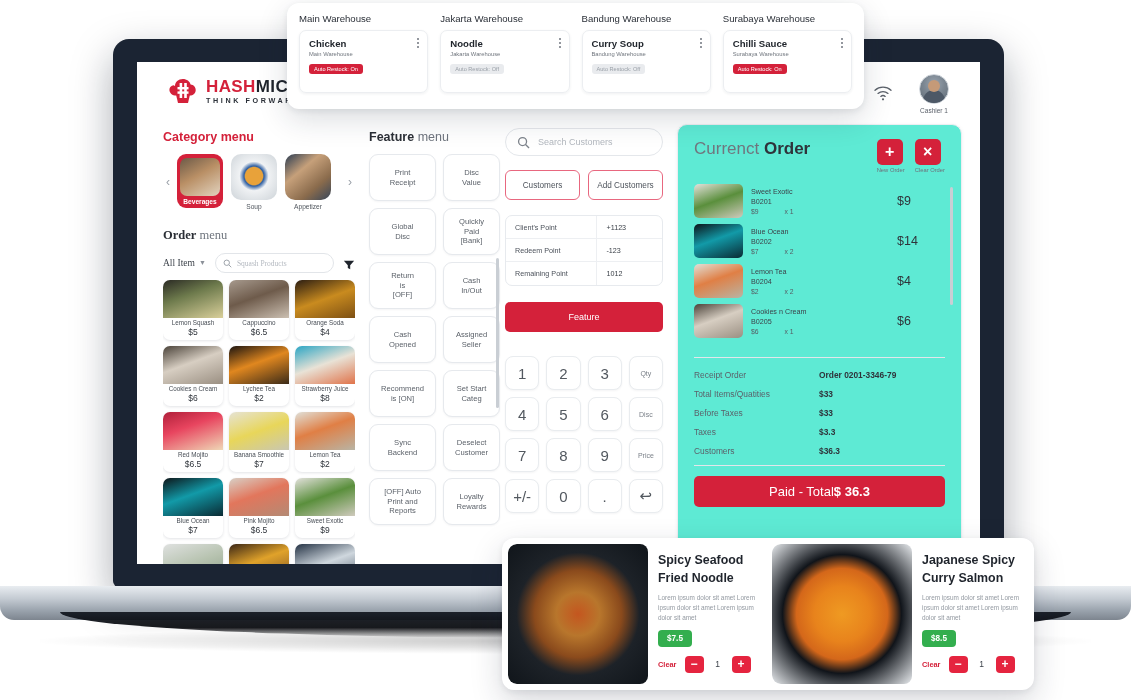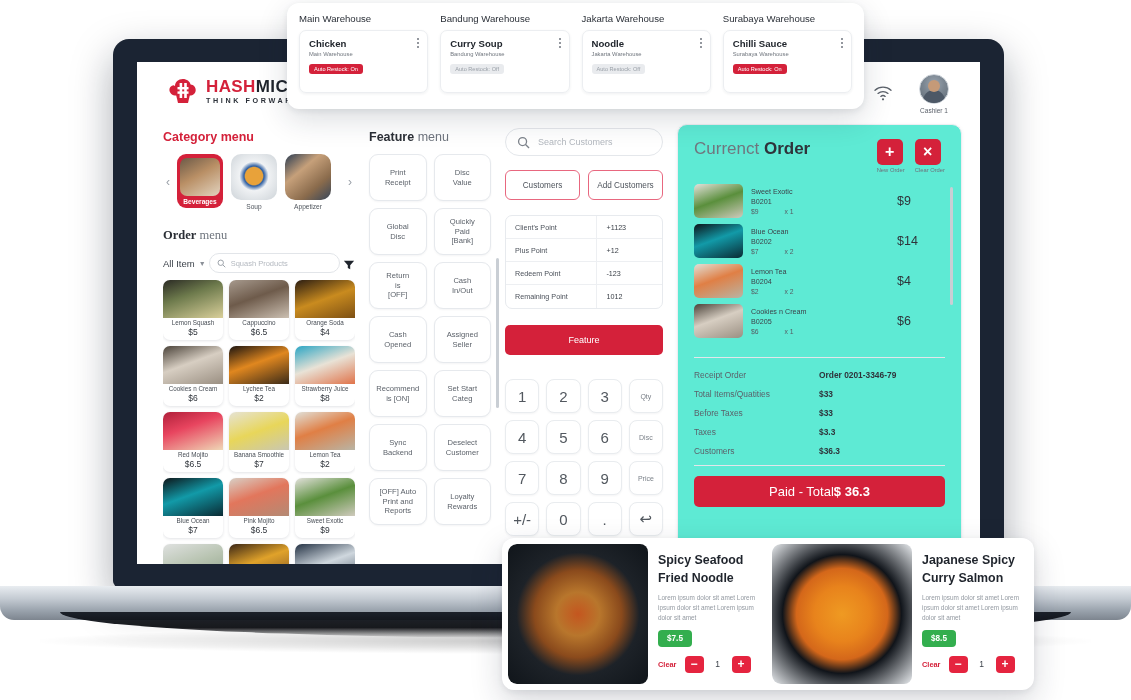--- a/index.html
+++ b/index.html
@@ -92,21 +92,21 @@
   .cat-arrow { font-size:12px; color:#9aa0a8; width:10px; text-align:center; cursor:pointer; }
   .cat-items { display:flex; gap:8px; flex:1; }
   .cat-item { width:46px; text-align:center; }
   .cat-thumb { width:46px; height:46px; border-radius:10px; background:#cfd4da; overflow:hidden; position:relative; }
   .cat-item.active .cat-wrap { background:#d4213a; border-radius:9px; padding:4px 3px 3px; }
   .cat-item.active .cat-thumb { width:40px; height:38px; border-radius:7px; margin:0 auto; }
   .cat-label { font-size:6.6px; color:#50565e; margin-top:3px; }
   .cat-item.active .cat-label { color:#fff; font-weight:600; margin-top:2px; }
 
   
-  .om-bar { display:flex; align-items:center; gap:3px; margin:4px 0 7px; }
+  .om-bar { display:flex; align-items:center; gap:9px; margin:4px 0 7px;font-family:Liberation Serif, serif; }
   .allitem { font-size:9.5px; color:#3d434b; display:flex; align-items:center; gap:4px; cursor:pointer;}
   .chev { font-size:7px; color:#8b9098; }
   .search-sm {
     flex:1; height:20px; border:1px solid #e2e5e9; border-radius:10px;
     display:flex; align-items:center; gap:5px; padding:0 7px; background:#fff;
   }
   .search-sm .ph { font-size:7.5px; color:#b4b9c0; }
   .funnel { width:12px; height:12px; }
 
   
@@ -115,21 +115,21 @@
   .prod-card { background:#fff; border-radius:7px; box-shadow:0 1px 3px rgba(30,40,60,.13); overflow:hidden; padding-bottom:3px; cursor:pointer;}
   .prod-img { height:38px; background:#d8dce1; }
   .prod-name { font-size:6.3px; color:#474d55; text-align:center; margin-top:2px; line-height:1.1; }
   .prod-price { font-size:8.5px; color:#2f343b; text-align:center; font-weight:400; }
 
   
   .feat-grid { display:grid; grid-template-columns:repeat(2,1fr); gap:7px; }
   .feat-btn {
     height:47px; border:1px solid #e6e9ed; border-radius:9px; background:#fff;
     display:flex; align-items:center; justify-content:center; text-align:center;
-    font-size:7.6px; color:#5c6views; color:#5c626a; line-height:1.3; padding:2px; cursor:pointer;
+    font-size:7.6px; color:#5c6views; color:#5c626a; line-height:1.3; padding:11px; cursor:pointer;
     box-shadow:0 1px 2px rgba(30,40,60,.05);
   }
   .feat-wrap { position:relative; }
   .fscroll { position:absolute; right:-8px; top:104px; width:3px; height:150px; background:#c9ced4; border-radius:2px; }
 
   
   .search-cust {
     height:28px; border:1px solid #e4e7eb; border-radius:14px; background:#fff;
     display:flex; align-items:center; gap:8px; padding:0 11px; margin-top:4px;
   }
@@ -452,24 +452,20 @@
 
           <div class="cust-btns">
             <div class="cust-btn">Customers</div>
             <div class="cust-btn">Add Customers</div>
           </div>
 
           <div class="pts-table" id="points-table">
               <div class="pts-row">
                 <div class="pts-k">Client's Point</div>
                 <div class="pts-v">+1123</div>
-              </div>
-              <div class="pts-row">
-                <div class="pts-k">Plus Point</div>
-                <div class="pts-v">+12</div>
               </div>
               <div class="pts-row">
                 <div class="pts-k">Redeem Point</div>
                 <div class="pts-v">-123</div>
               </div>
               <div class="pts-row">
                 <div class="pts-k">Remaining Point</div>
                 <div class="pts-v">1012</div>
               </div>
             </div>
@@ -605,34 +601,34 @@
   <div class="warehouse-card" id="warehouse-card">
       <div class="wh-col">
         <div class="wh-head">Main Warehouse</div>
         <div class="wh-box"><div class="wh-dots">
             <i></i>
             <i></i>
             <i></i>
           </div><div class="wh-name">Chicken</div><div class="wh-sub">Main Warehouse</div><div class="wh-badge on">Auto Restock: On</div></div>
       </div>
       <div class="wh-col">
+        <div class="wh-head">Jakarta Warehouse</div>
+        <div class="wh-box"><div class="wh-dots">
+            <i></i>
+            <i></i>
+            <i></i>
+          </div><div class="wh-name">Noodle</div><div class="wh-sub">Jakarta Warehouse</div><div class="wh-badge off">Auto Restock: Off</div></div>
+      </div>
+      <div class="wh-col">
         <div class="wh-head">Bandung Warehouse</div>
         <div class="wh-box"><div class="wh-dots">
             <i></i>
             <i></i>
             <i></i>
           </div><div class="wh-name">Curry Soup</div><div class="wh-sub">Bandung Warehouse</div><div class="wh-badge off">Auto Restock: Off</div></div>
-      </div>
-      <div class="wh-col">
-        <div class="wh-head">Jakarta Warehouse</div>
-        <div class="wh-box"><div class="wh-dots">
-            <i></i>
-            <i></i>
-            <i></i>
-          </div><div class="wh-name">Noodle</div><div class="wh-sub">Jakarta Warehouse</div><div class="wh-badge off">Auto Restock: Off</div></div>
       </div>
       <div class="wh-col">
         <div class="wh-head">Surabaya Warehouse</div>
         <div class="wh-box"><div class="wh-dots">
             <i></i>
             <i></i>
             <i></i>
           </div><div class="wh-name">Chilli Sauce</div><div class="wh-sub">Surabaya Warehouse</div><div class="wh-badge on">Auto Restock: On</div></div>
       </div>
     </div>

